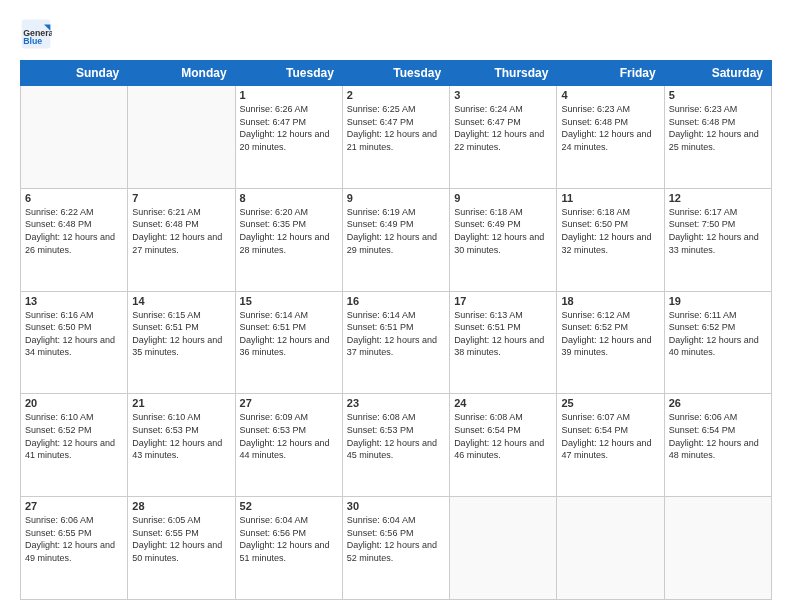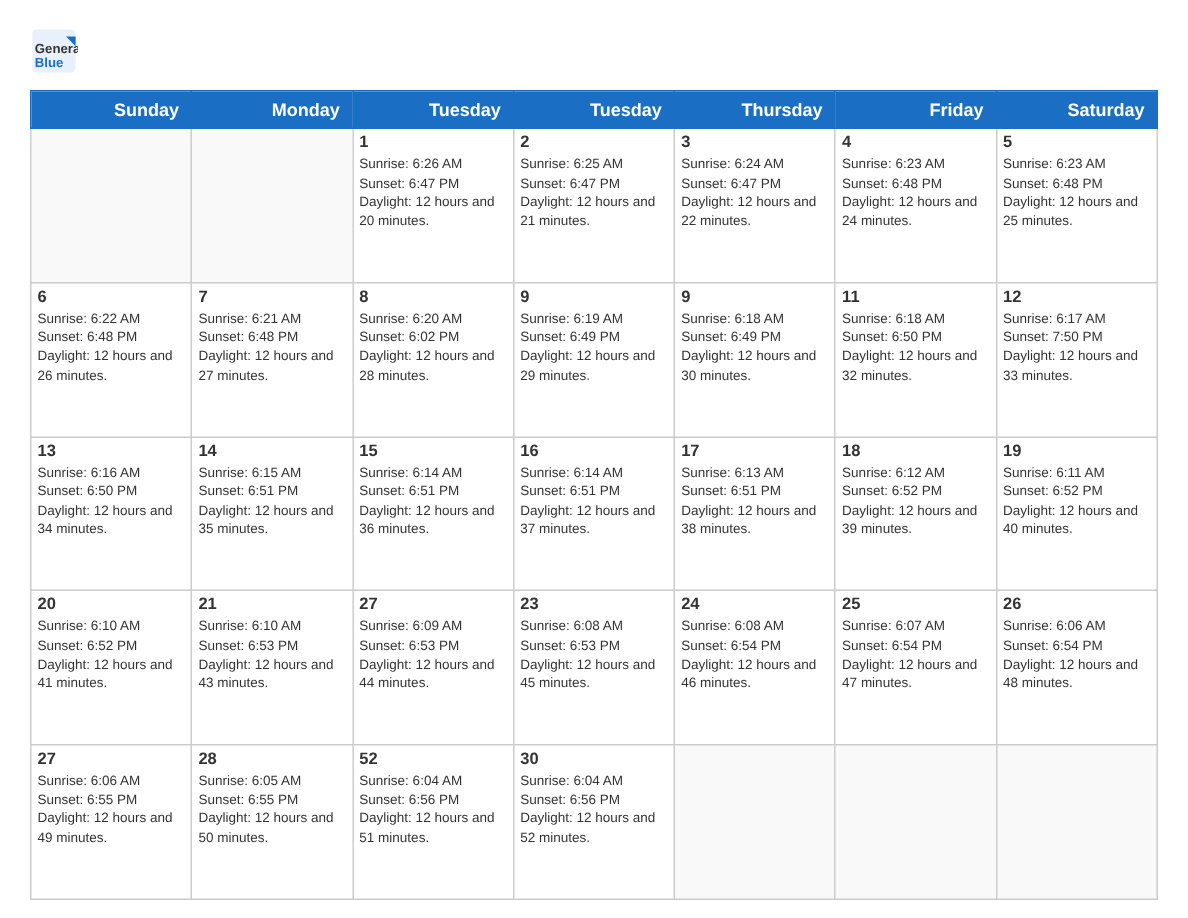--- a/index.html
+++ b/index.html
@@ -172,21 +172,21 @@
           </td>
           <td>
             <div class="day-num">7</div>
             <div class="day-info">Sunrise: 6:21 AM
 Sunset: 6:48 PM
 Daylight: 12 hours and 27 minutes.</div>
           </td>
           <td>
             <div class="day-num">8</div>
             <div class="day-info">Sunrise: 6:20 AM
-Sunset: 6:02 PM
+Sunset: 6:35 PM
 Daylight: 12 hours and 28 minutes.</div>
           </td>
           <td>
             <div class="day-num">9</div>
             <div class="day-info">Sunrise: 6:19 AM
 Sunset: 6:49 PM
 Daylight: 12 hours and 29 minutes.</div>
           </td>
           <td>
             <div class="day-num">9</div>

